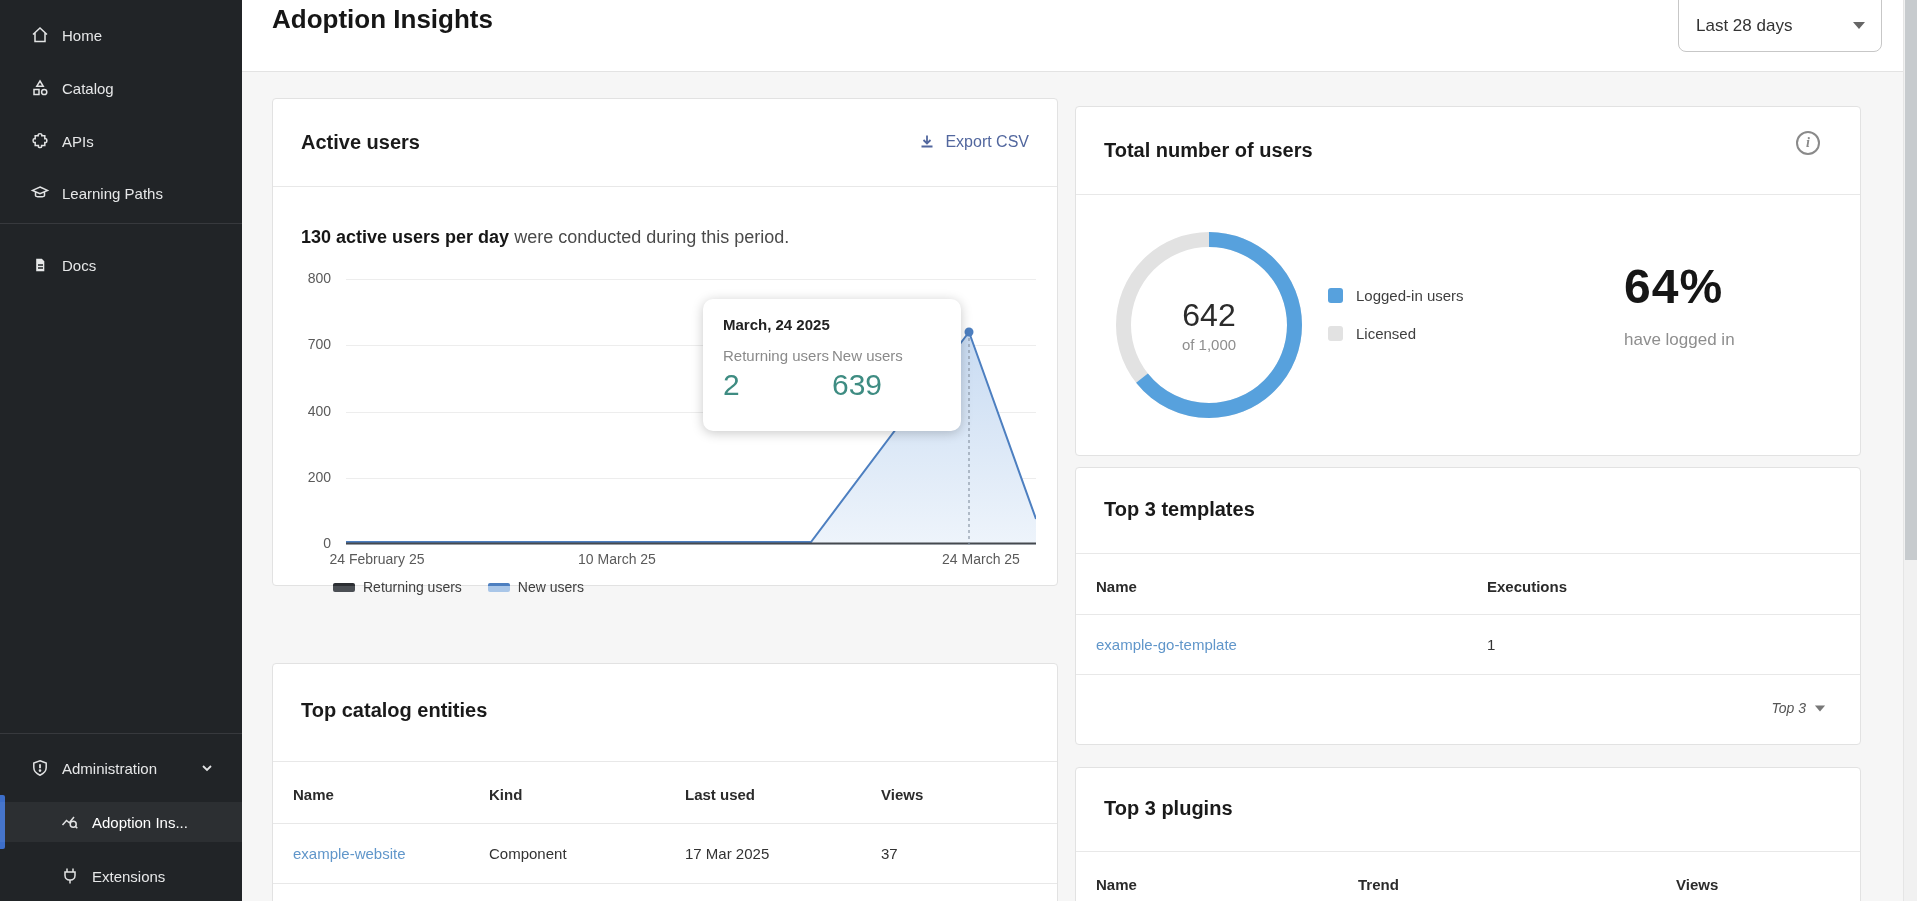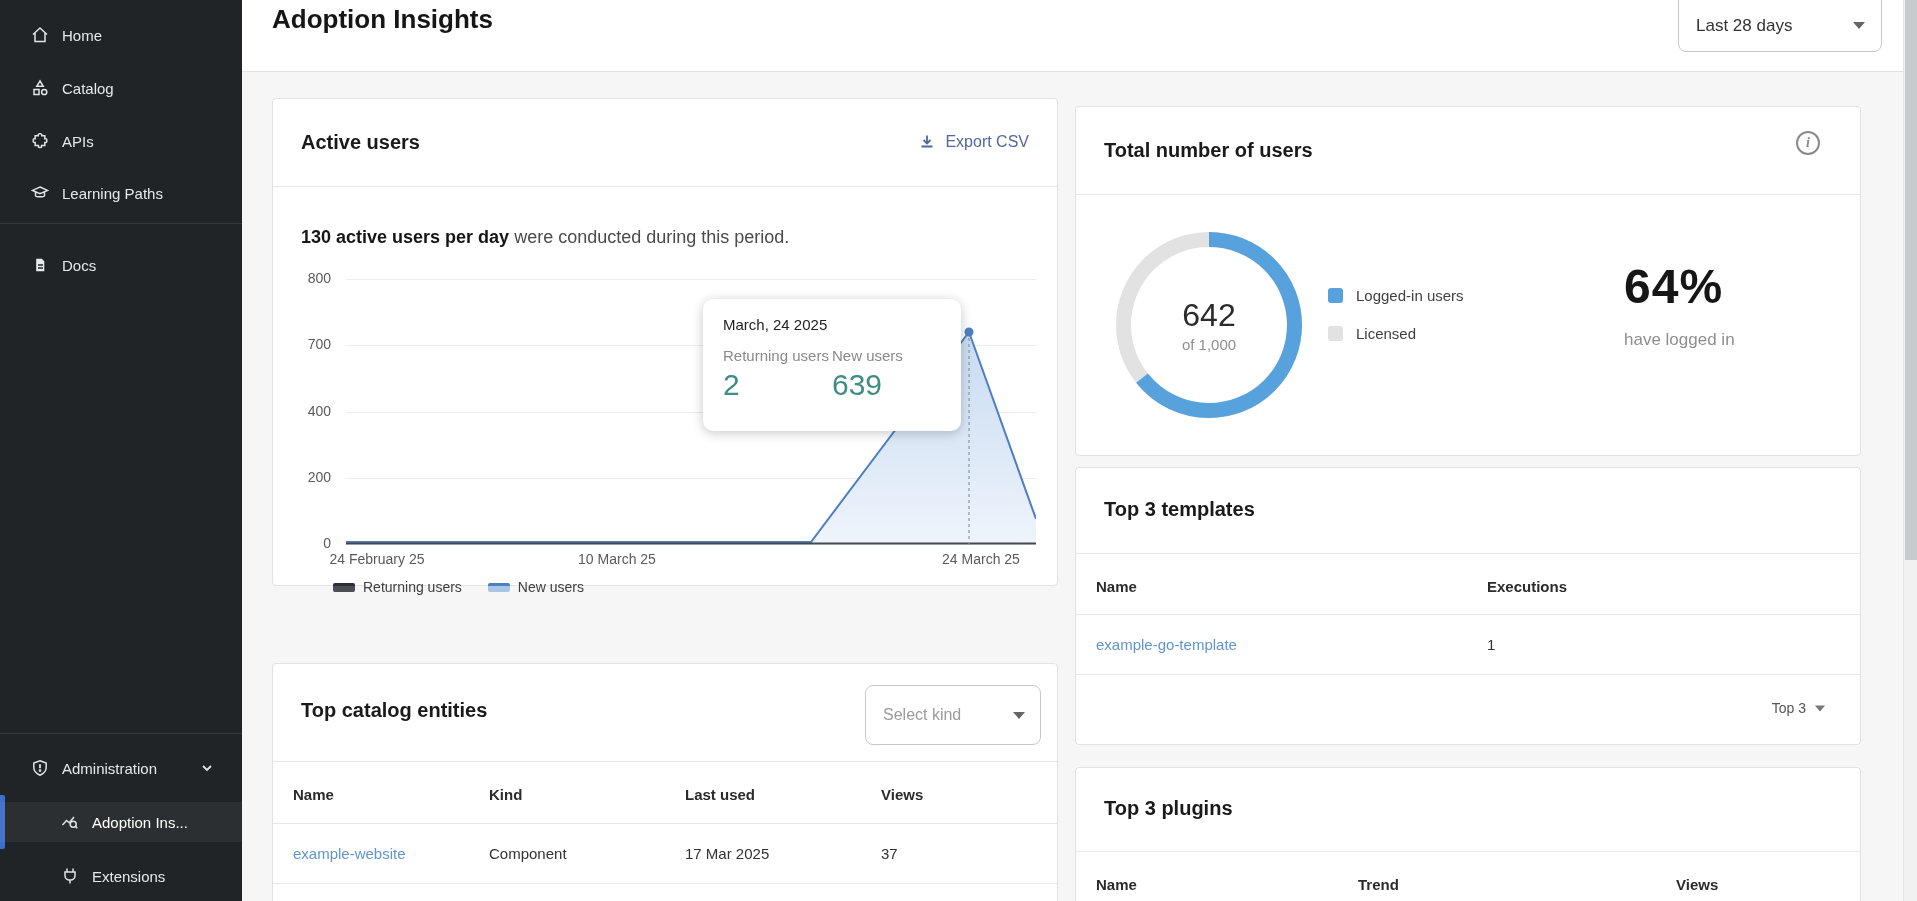--- a/index.html
+++ b/index.html
@@ -53,21 +53,21 @@
   .ytick { position:absolute; left:0; width:58px; text-align:right; font-size:14px; color:#5a5a5a; }
   .xtick { position:absolute; top:452px; width:150px; text-align:center; font-size:14px; color:#5a5a5a; }
   #chart-svg { position:absolute; left:73px; top:170px; }
   .legend { position:absolute; left:60px; top:480px; display:flex; gap:26px; align-items:center; }
   .legend .item { display:flex; align-items:center; gap:8px; font-size:14px; color:#3f3f3f; }
   .sw { width:22px; height:9px; border-radius:2px; display:inline-block; }
   .sw-dark { background:#4b4f54; border-top:3px solid #2c2f33; }
   .sw-blue { background:#a9c6e8; border-top:3px solid #4d7fc0; }
   .tooltip { position:absolute; left:430px; top:200px; width:258px; height:132px; background:#fff;
     border-radius:10px; box-shadow:0 2px 12px rgba(0,0,0,0.22); padding:17px 20px; z-index:3; }
-  .tooltip .date { font-size:15px; color:#222; font-weight:400; }
+  .tooltip .date { font-size:15px; color:#222; font-weight:700; }
   .tt-cols { display:flex; margin-top:14px; }
   .tt-col { width:138px; }
   .tt-lbl { font-size:15px; color:#8a8a8a; }
   .tt-val { font-size:30px; color:#3e8c82; font-weight:500; margin-top:4px; }
 
   
   #card-total { left:833px; top:98px; width:786px; height:350px;margin-top:8px; }
   #card-total .card-title { top:32px; }
   .info-ic { position:absolute; right:40px; top:24px; width:24px; height:24px; border:2px solid #8a8a8a;
     border-radius:50%; color:#8a8a8a; font-size:14px; font-weight:700;
@@ -89,21 +89,21 @@
   
   .th { position:absolute; font-size:15px; font-weight:700; color:#2b2b2b; }
   .td { position:absolute; font-size:15px; color:#333; }
   .td.link { color:#6096ca; cursor:pointer; }
   .row-divider { position:absolute; left:0; width:100%; height:1px; background:#e8e8e8; }
 
   
   #card-templates { left:833px; top:467px; width:786px; height:278px; }
   #card-templates .card-title { top:30px; }
   .tbl-footer { position:absolute; right:34px; top:232px; display:flex; align-items:center; gap:8px;
-    font-size:14px; color:#555; cursor:pointer; }
+    font-size:14px; color:#555; cursor:pointer;font-style:italic; }
   .tbl-footer .caret { border-top-color:#777; transform:scale(0.85); }
 
   
   #card-catalog { left:30px; top:663px; width:786px; height:270px; }
   #card-catalog .card-title { top:35px; }
   .kind-select { position:absolute; left:592px; top:21px; width:176px; height:60px;
     border:1px solid #c9c9c9; border-radius:8px; background:#fff; cursor:pointer;
     display:flex; align-items:center; }
   .kind-select .lbl { font-size:16px; color:#9b9b9b; margin-left:17px; }
   .kind-select .caret { position:absolute; right:15px; top:26px; }
@@ -321,24 +321,20 @@
       <span class="td" style="left:411px;top:168px">1</span>
       <div class="row-divider" style="top:206px"></div>
       <div class="tbl-footer">
         <span>Top 3</span>
         <span class="caret"></span>
       </div>
     </section>
 
     <section class="card" id="card-catalog">
       <h2 class="card-title">Top catalog entities</h2>
-      <div class="kind-select">
-        <span class="lbl">Select kind</span>
-        <span class="caret"></span>
-      </div>
       <div class="hdr-divider" style="top:97px"></div>
       <span class="th" style="left:20px;top:122px">Name</span>
       <span class="th" style="left:216px;top:122px">Kind</span>
       <span class="th" style="left:412px;top:122px">Last used</span>
       <span class="th" style="left:608px;top:122px">Views</span>
       <div class="row-divider" style="top:159px"></div>
       <span class="td link" style="left:20px;top:181px">example-website</span>
       <span class="td" style="left:216px;top:181px">Component</span>
       <span class="td" style="left:412px;top:181px">17 Mar 2025</span>
       <span class="td" style="left:608px;top:181px">37</span>

